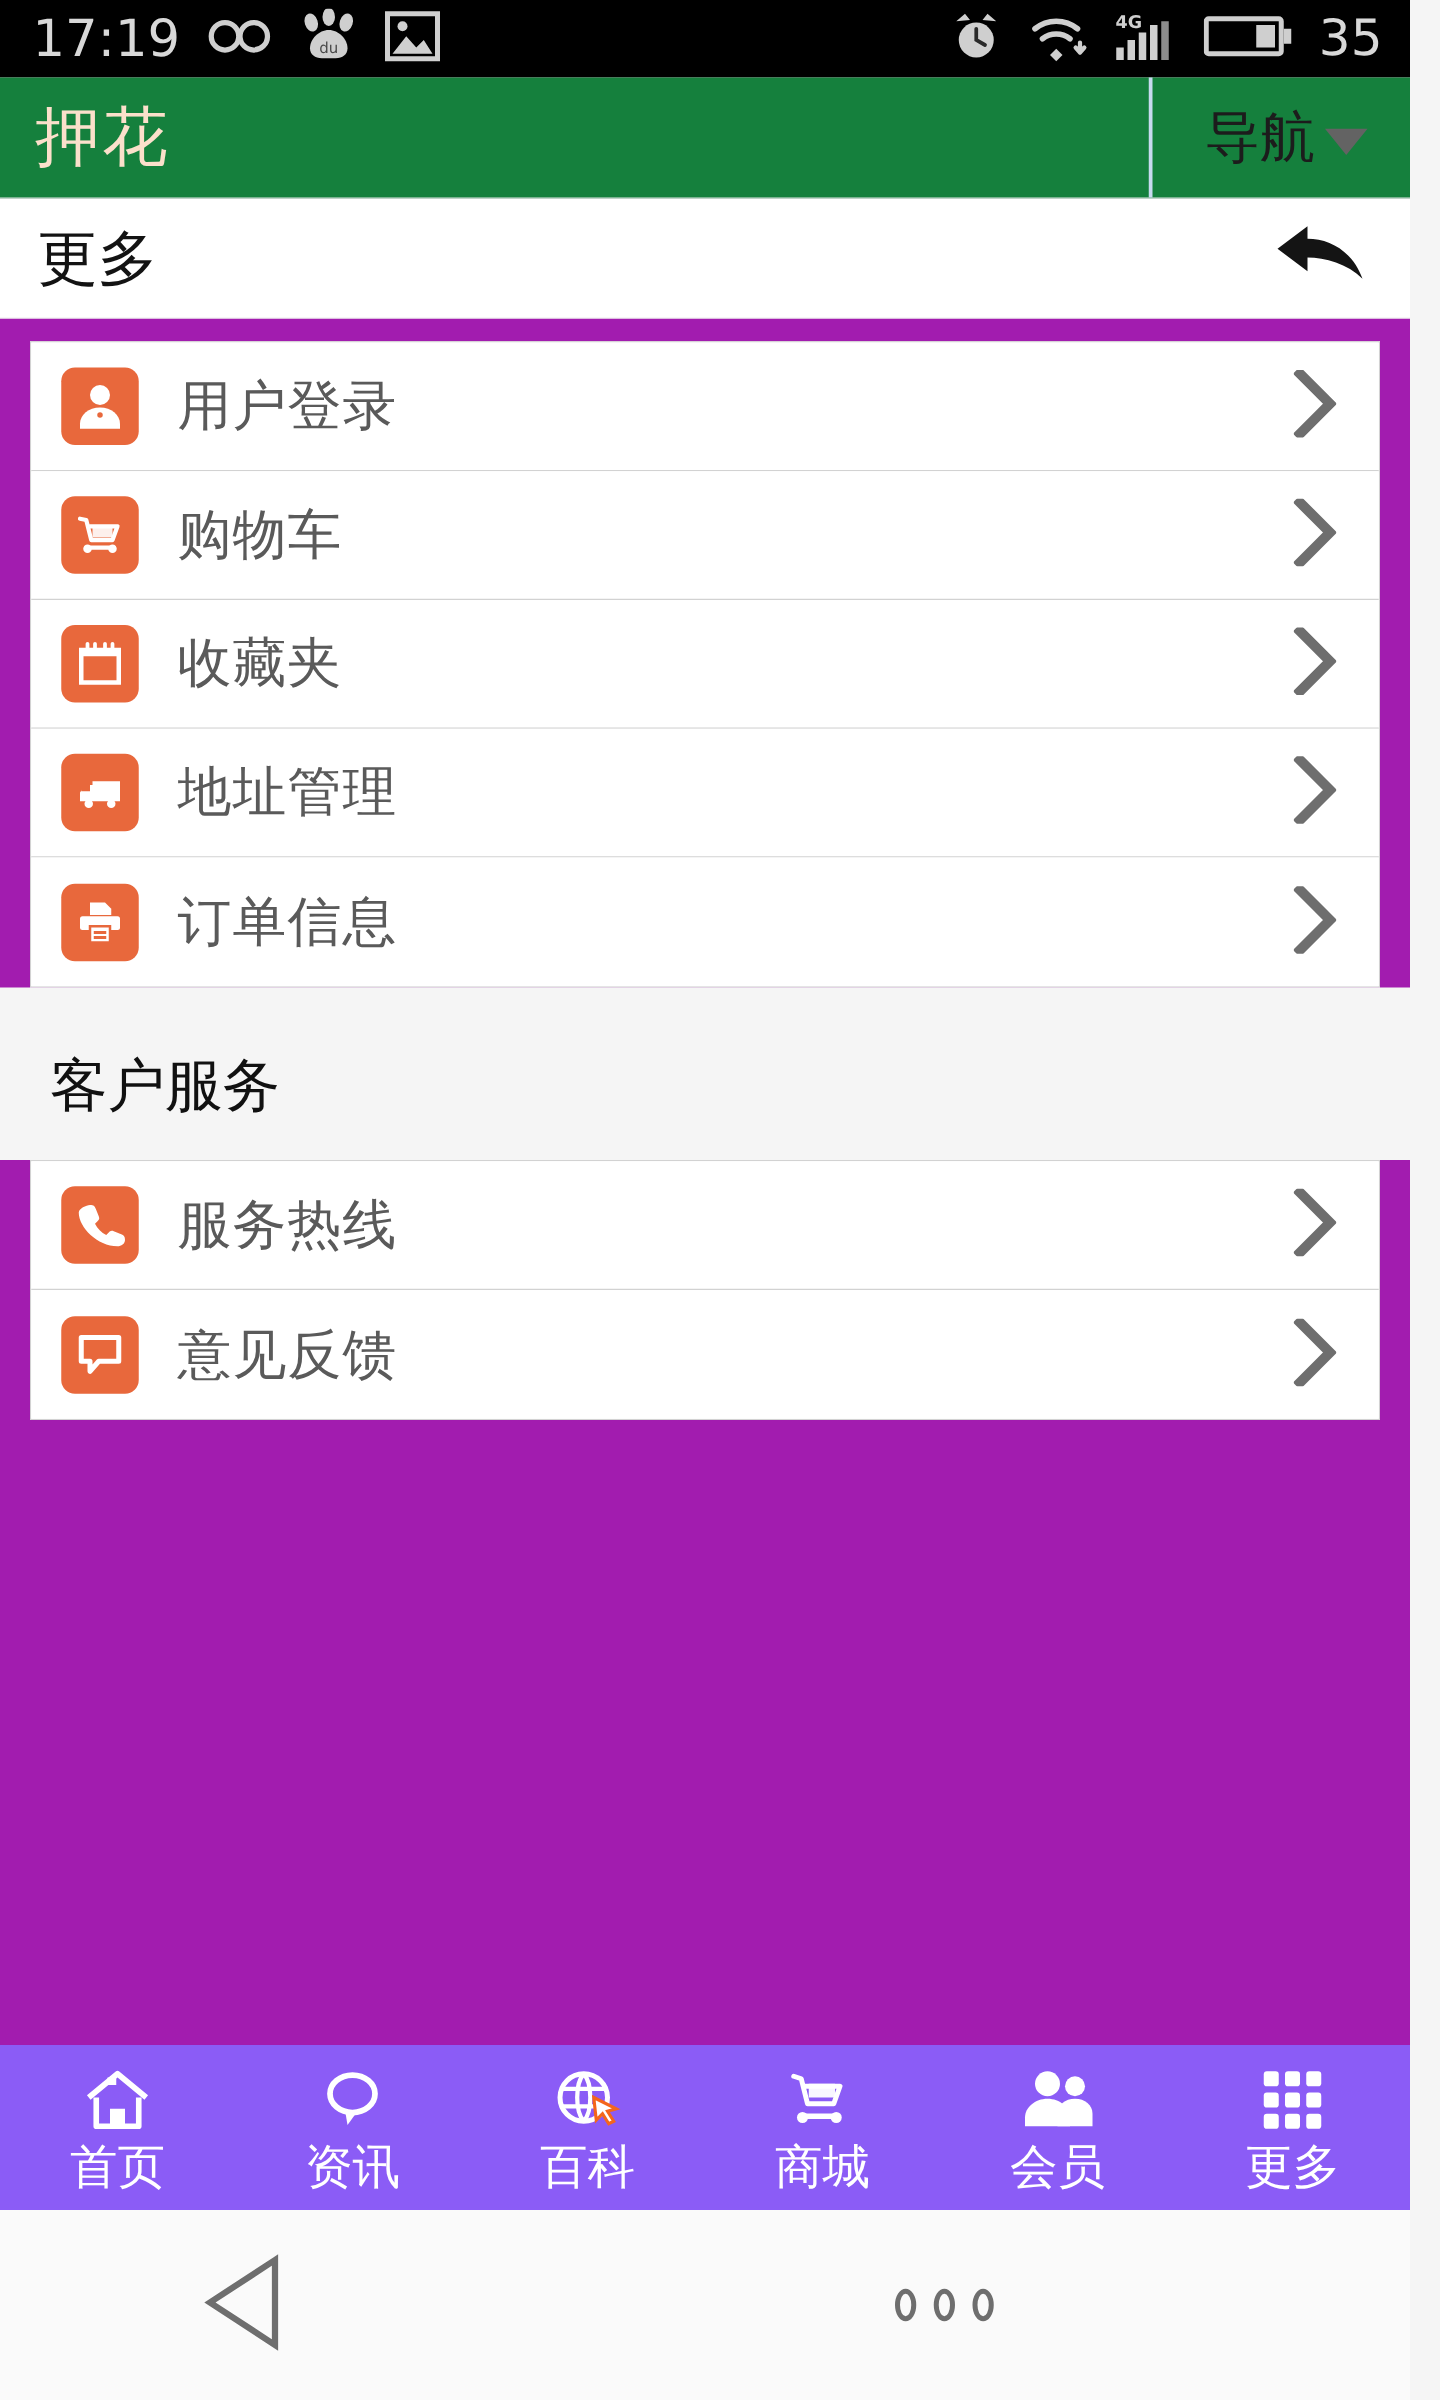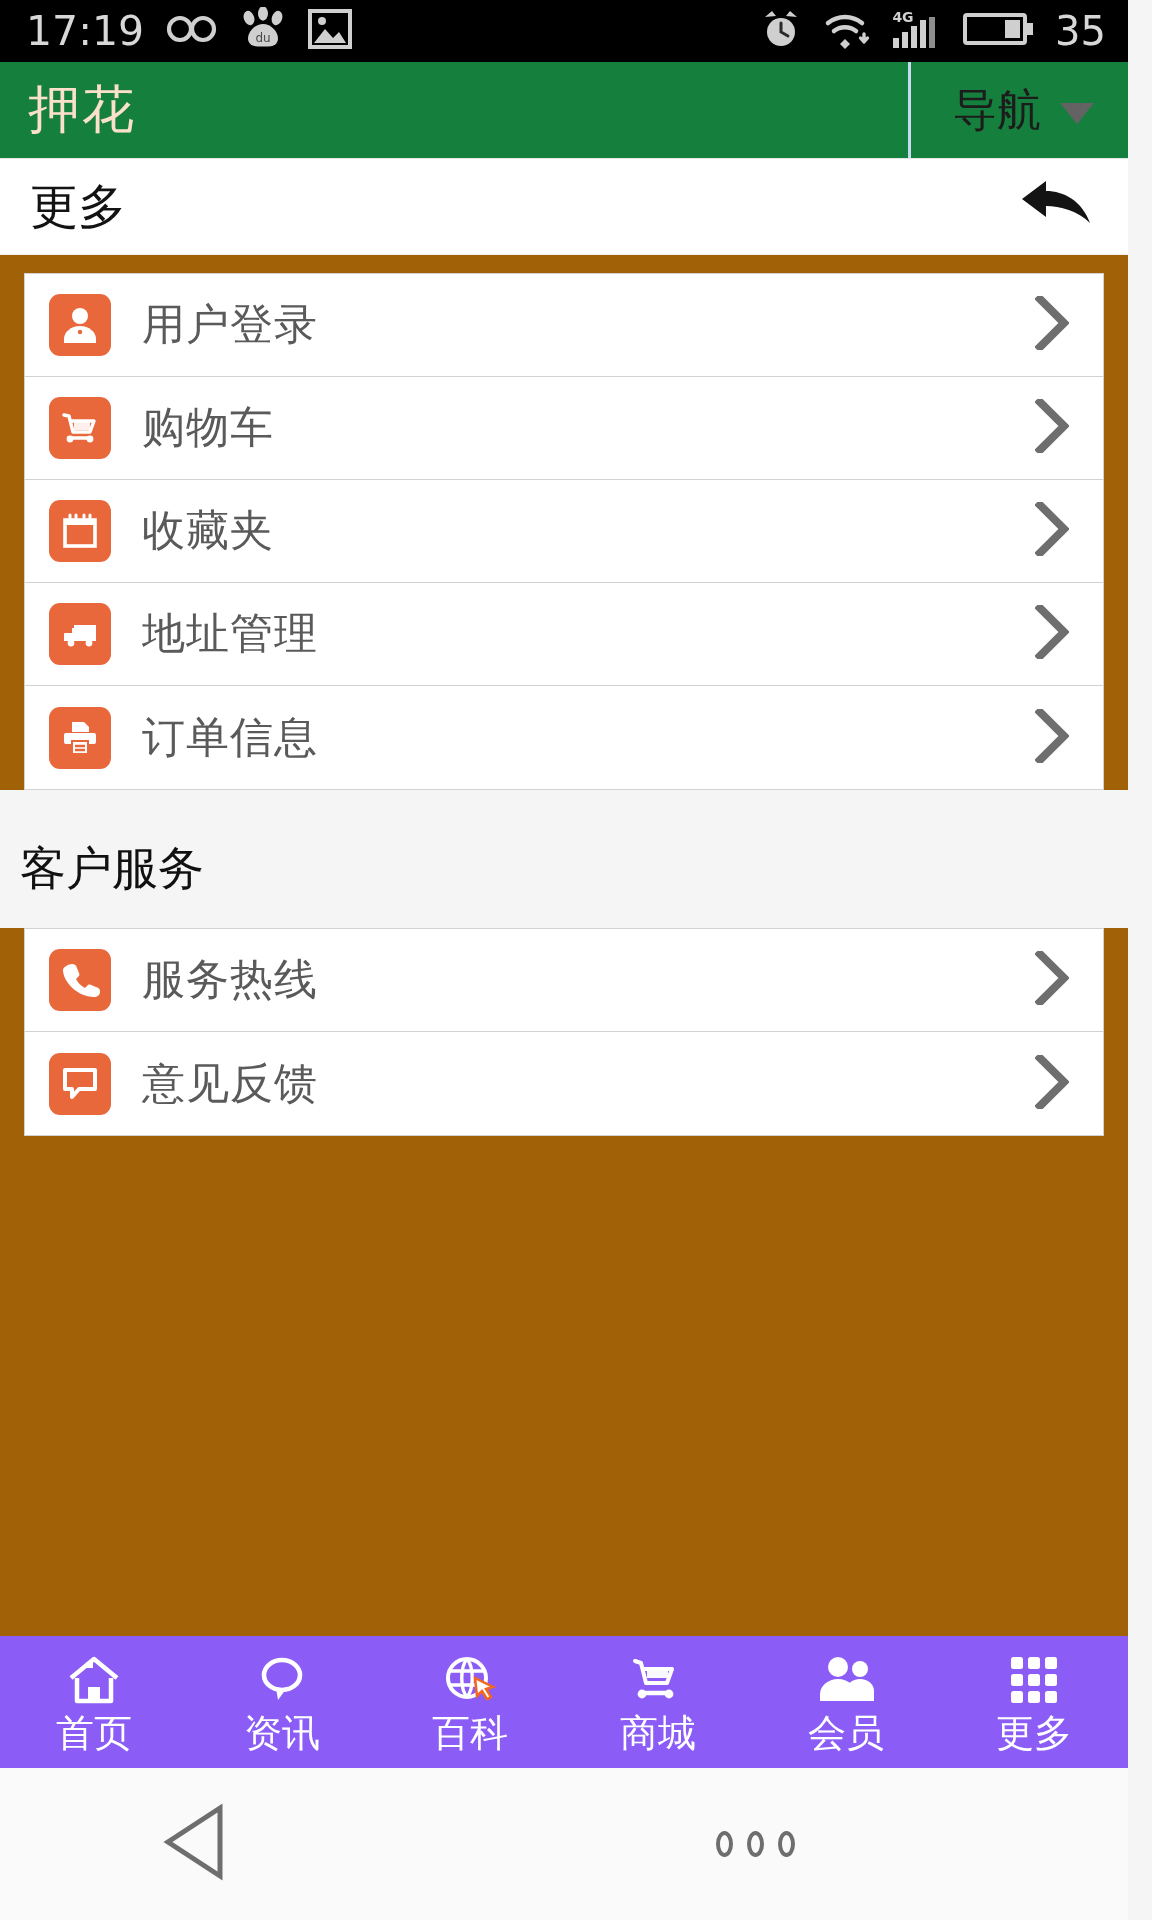--- a/index.html
+++ b/index.html
@@ -28,37 +28,37 @@
     flex:0 0 97px; height:97px; background:#15803d;
     border-bottom:1px solid #e3e5e7;
     display:flex; align-items:stretch; position:relative;
   }
   .brand {
     display:flex; align-items:center; padding-left:28px;
     color:#fbe0cb; font-size:52px; font-weight:400; letter-spacing:2px;
     flex:1;
   }
   .navbtn {
-    display:flex; align-items:center; gap:19px;
+    display:flex; align-items:center; gap:8px;
     padding:0 34px 0 42px;
     border-left:3px solid #c8daf0;
   }
   .navbtn-label { font-size:44px; color:#1c1c1c; }
   .caret { width:0;height:0;border-left:17px solid transparent;border-right:17px solid transparent;border-top:21px solid #636363; margin-top:6px;}
 
   
   .titlebar {
     flex:0 0 96px; height:96px; background:#ffffff;
     display:flex; align-items:center; justify-content:space-between;
     padding:0 36px 0 30px; border-bottom:1px solid #eeeeee;
   }
   .page-title { font-size:48px; color:#131313; }
 
   
-  .content { flex:1 1 auto; background:#a16207; padding:0; overflow:hidden; }
+  .content { flex:1 1 auto; background:#a21caf; padding:0; overflow:hidden; }
   .card {
     margin:18px 24px 0 24px; background:#ffffff;
     border:1px solid #d2d2d2;
   }
   .row {
     height:103px; display:flex; align-items:center;
     padding:0 28px 0 24px; border-bottom:1px solid #d2d2d2;
     background:#fff;
   }
   .row:last-child { border-bottom:none; }
@@ -67,21 +67,21 @@
     background:#e8683c; flex:0 0 62px;
     display:flex; align-items:center; justify-content:center;
   }
   .row-label {
     flex:1 1 auto; margin-left:31px;
     font-size:43px; color:#5a5a5a; letter-spacing:1px;
   }
   .chev { flex:0 0 auto; margin-right:6px; }
 
   .section-head {
-    padding:48px 0 28px 20px;
+    padding:48px 0 28px 40px;
     font-size:46px; color:#111; background:#f5f5f5;
   }
 
   
   .tabbar {
     flex:0 0 132px; height:132px; background:#8b5cf6;
     display:flex; align-items:center;
   }
   .tab {
     flex:1 1 0; height:100%;

